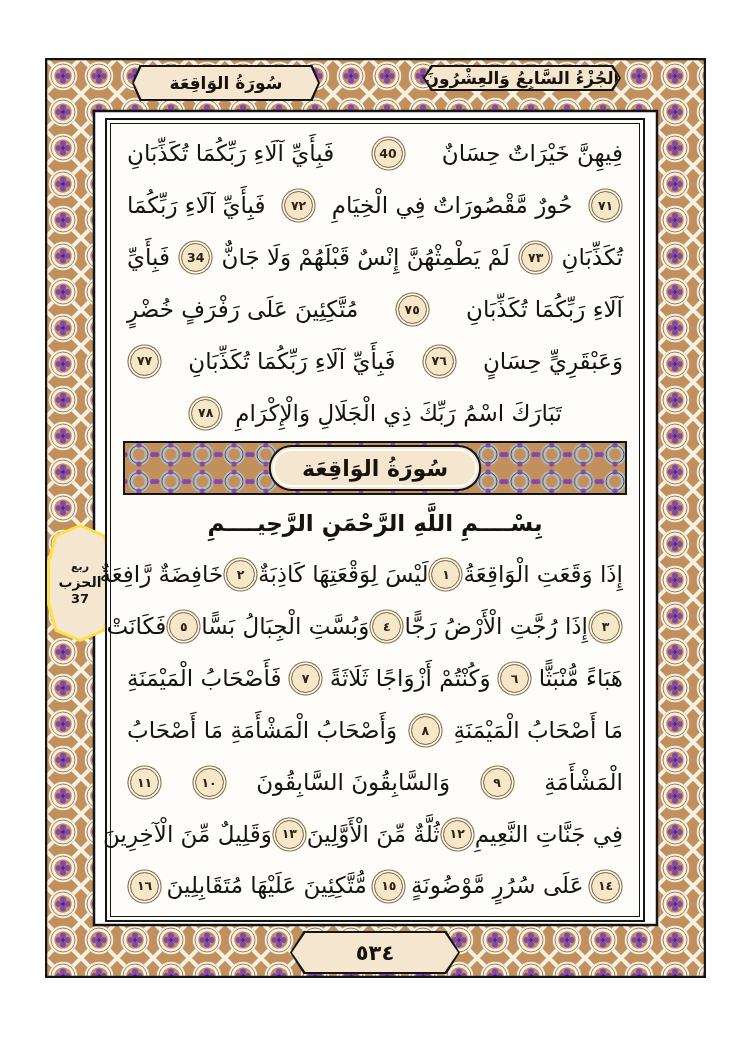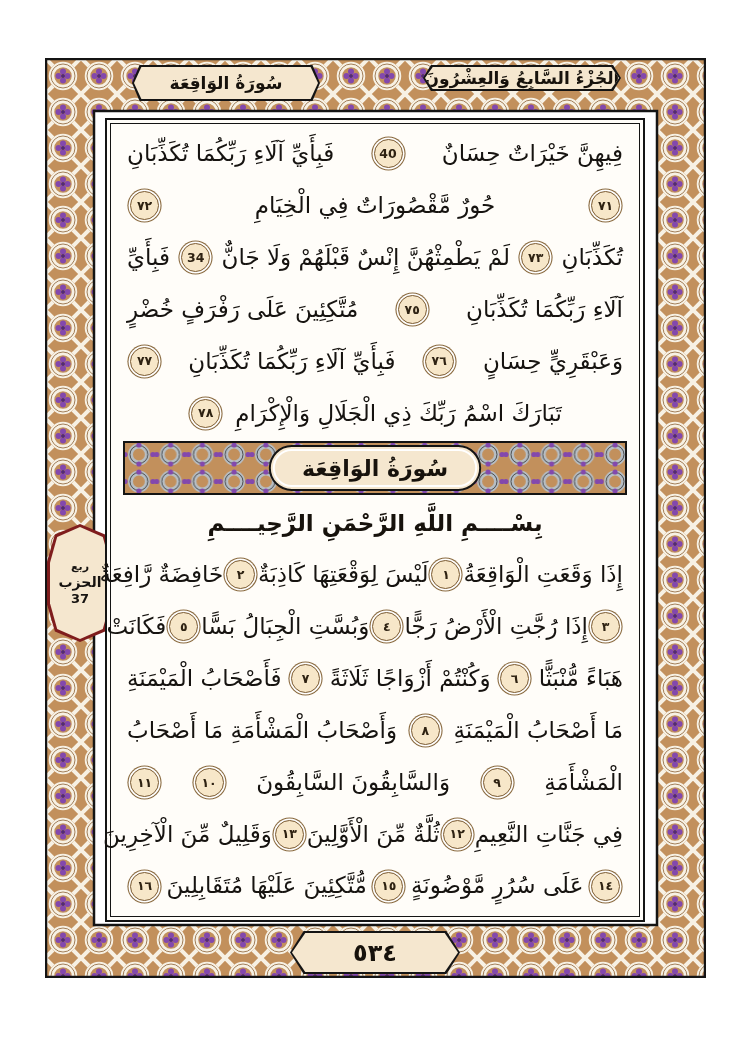--- a/index.html
+++ b/index.html
@@ -13,21 +13,21 @@
   .cartouche{position:absolute;background:#141414;}
   .cartouche .inner{
     position:absolute;inset:2px;background:#f5e7cf;
     display:flex;align-items:center;justify-content:center;
   }
   .cartouche,.cartouche .inner{clip-path:polygon(4% 0,96% 0,100% 50%,96% 100%,4% 100%,0 50%);}
   .cartouche .label{font-size:17px;font-weight:bold;color:#17120c;white-space:nowrap;}
   #juz-cartouche{left:423px;top:65px;width:198px;height:26px;}
   #surah-cartouche{left:132px;top:65px;width:188px;height:36px;}
   
-  .medallion{position:absolute;left:47px;top:524px;width:66px;height:118px;background:#7f1d1d;
+  .medallion{position:absolute;left:47px;top:524px;width:66px;height:118px;background:#fde047;
     clip-path:polygon(50% 0,88% 9%,100% 32%,100% 68%,88% 91%,50% 100%,12% 91%,0 68%,0 32%,12% 9%);}
   .medallion .inner{
     position:absolute;inset:3px;background:#f5e7cf;
     clip-path:polygon(50% 0,88% 9%,100% 32%,100% 68%,88% 91%,50% 100%,12% 91%,0 68%,0 32%,12% 9%);
     display:flex;flex-direction:column;align-items:center;justify-content:center;gap:1px;
   }
   .medallion .rub{font-size:11px;font-weight:bold;}
   .medallion .hizb{font-size:14px;font-weight:bold;}
   .medallion .num{font-size:13px;font-weight:bold;}
   
@@ -60,21 +60,21 @@
     position:absolute;inset:0;display:flex;align-items:center;justify-content:center;
     font-size:22px;font-weight:bold;color:#17120c;
   }
   
   .basmala{flex:1;display:flex;align-items:center;justify-content:center;
     font-size:23px;font-weight:bold;color:#17120c;}
   
   #page-number-cartouche{left:290px;top:931px;width:170px;height:43px;}
   #page-number-cartouche,#page-number-cartouche .inner{
     clip-path:polygon(8% 0,92% 0,100% 50%,92% 100%,8% 100%,0 50%);}
-  #page-number-cartouche .label{font-size:24px;letter-spacing:3px;}
+  #page-number-cartouche .label{font-size:21px;letter-spacing:3px;}
 </style>
 </head>
 <body>
 
 <svg class="frame-svg" width="661" height="920" viewBox="0 0 661 920">
   <defs>
     <pattern id="arabTan" width="36" height="36" patternUnits="userSpaceOnUse">
       <rect width="36" height="36" fill="#c2905c"></rect>
       <circle cx="18" cy="18" r="11.5" fill="none" stroke="#f7f1e4" stroke-width="5.5"></circle>
       <path d="M0 0L8 8M36 0L28 8M0 36L8 28M36 36L28 28" stroke="#f7f1e4" stroke-width="4"></path>
@@ -116,20 +116,21 @@
 
   <div class="quran-line">
         <span class="ayah-text">فِيهِنَّ خَيْرَاتٌ حِسَانٌ</span>
         <span class="verse-marker">40</span>
         <span class="ayah-text">فَبِأَيِّ آلَاءِ رَبِّكُمَا تُكَذِّبَانِ</span>
       </div>
       <div class="quran-line">
         <span class="verse-marker">٧١</span>
         <span class="ayah-text">حُورٌ مَّقْصُورَاتٌ فِي الْخِيَامِ</span>
         <span class="verse-marker">٧٢</span>
+        <span class="ayah-text">فَبِأَيِّ آلَاءِ رَبِّكُمَا</span>
       </div>
       <div class="quran-line">
         <span class="ayah-text">تُكَذِّبَانِ</span>
         <span class="verse-marker">٧٣</span>
         <span class="ayah-text">لَمْ يَطْمِثْهُنَّ إِنْسٌ قَبْلَهُمْ وَلَا جَانٌّ</span>
         <span class="verse-marker">34</span>
         <span class="ayah-text">فَبِأَيِّ</span>
       </div>
       <div class="quran-line">
         <span class="ayah-text">آلَاءِ رَبِّكُمَا تُكَذِّبَانِ</span>

